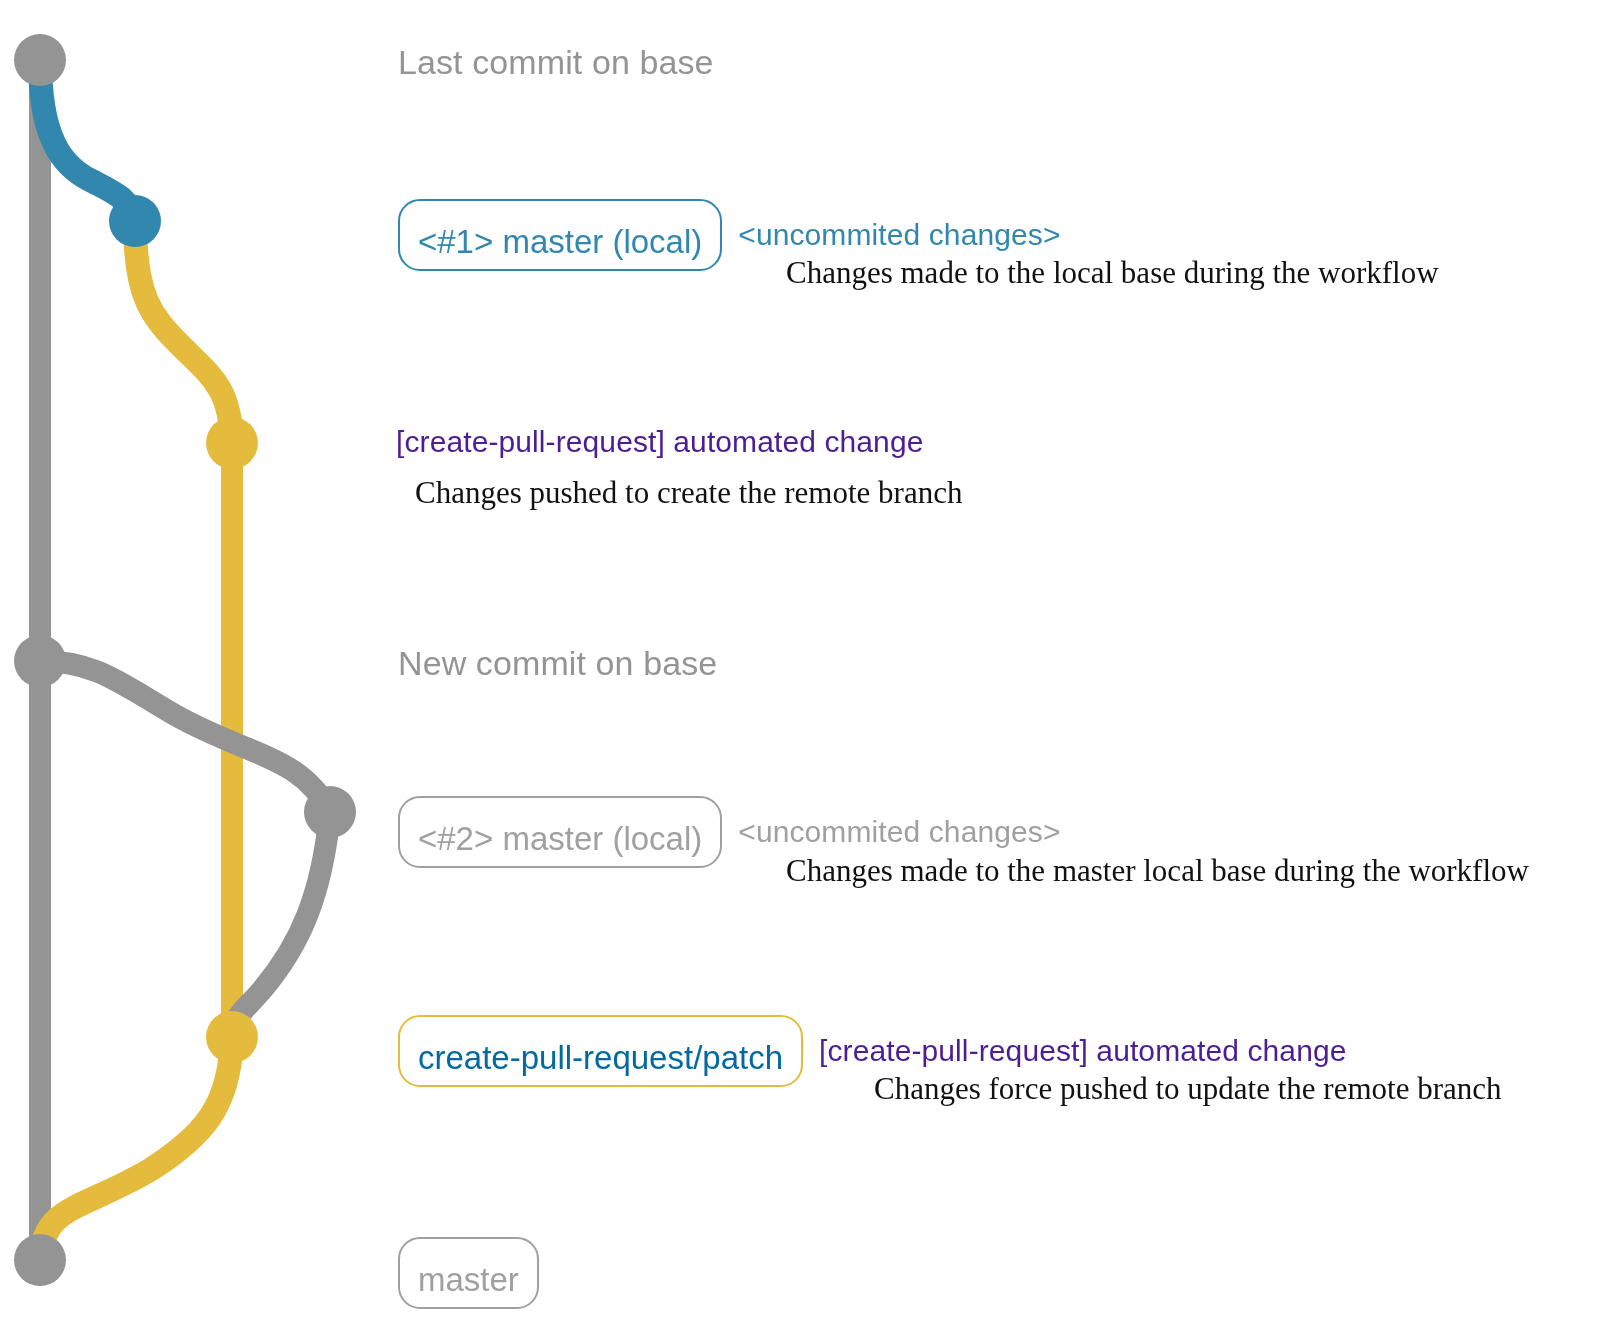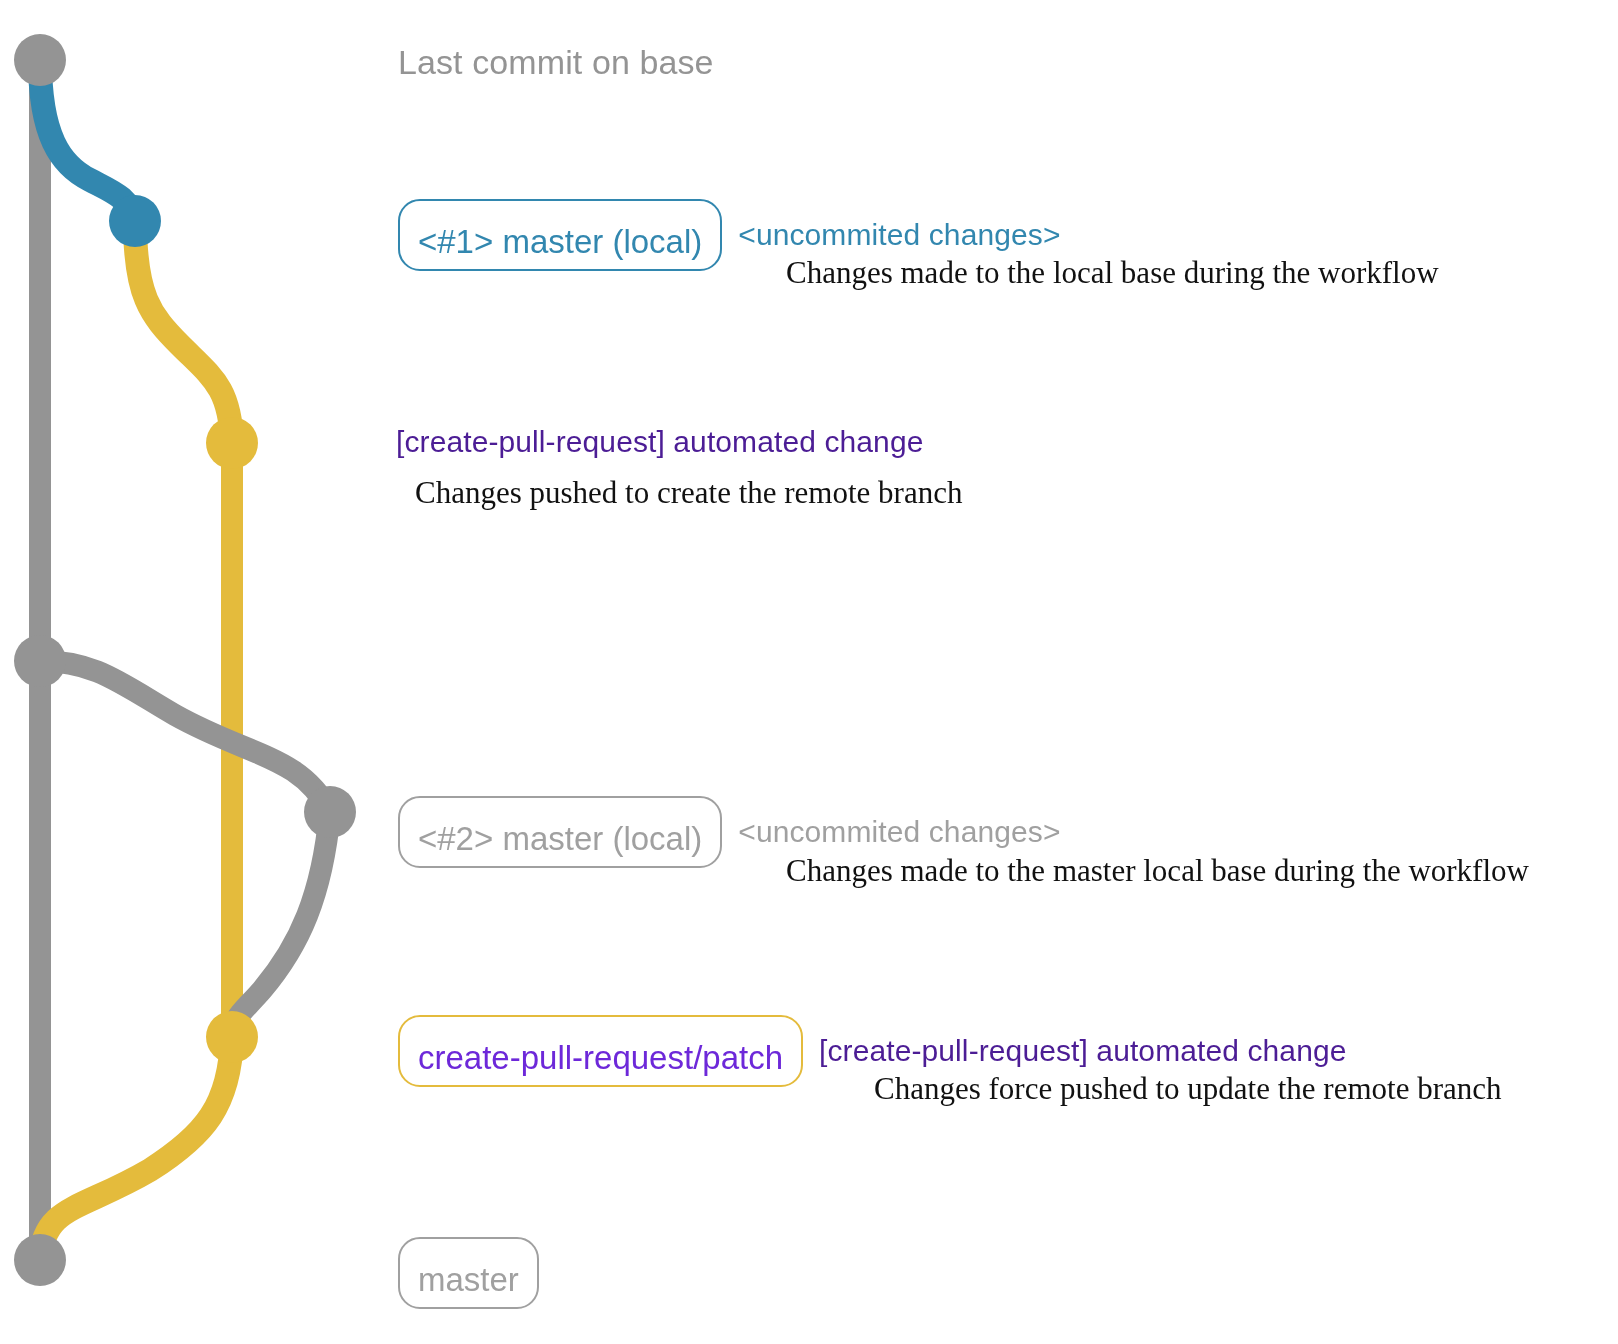--- a/index.html
+++ b/index.html
@@ -58,21 +58,21 @@
     border-radius: 22px;
     padding: 24px 18px 9px 18px;
     font-size: 33px;
     color: #949494;
     line-height: 1.05;
     background: #ffffff;
     white-space: nowrap;
   }
   .pill.blue  { border-color: #3287AF; color: #3287AF; }
   .pill.gray  { border-color: #a0a0a0; color: #a0a0a0; }
-  .pill.yellow{ border-color: #E4BB3C; color: #6d28d9; }
+  .pill.yellow{ border-color: #E4BB3C; color: #0369a1; }
 
   .subject {
     font-size: 30px;
     margin-left: 16px;
     white-space: nowrap;
     letter-spacing: 0.1px;
   }
   .subject.blue   { color: #3287AF; }
   .subject.gray   { color: #a0a0a0; }
   .subject.yellow { color: #4c1d95; }
@@ -133,20 +133,25 @@
 
   <div class="row" style="left:396px; top:410px;">
     <div class="rowline">
       <span class="subject yellow" style="margin-left:0;">[create-pull-request] automated change</span>
     </div>
   </div>
   <div class="note-wrap" style="left:415px; top:460px;">
     <span class="note">Changes pushed to create the remote branch</span>
   </div>
 
+  <div class="row" style="left:398px; top:629px;">
+    <div class="rowline">
+      <span class="plain-label">New commit on base</span>
+    </div>
+  </div>
 
   <div class="row" style="left:398px; top:781px;">
     <div class="rowline">
       <span class="pill gray">&lt;#2&gt; master (local)</span>
       <span class="subject gray">&lt;uncommited changes&gt;</span>
     </div>
   </div>
   <div class="note-wrap" style="left:786px; top:838px;">
     <span class="note">Changes made to the master local base during the workflow</span>
   </div>

